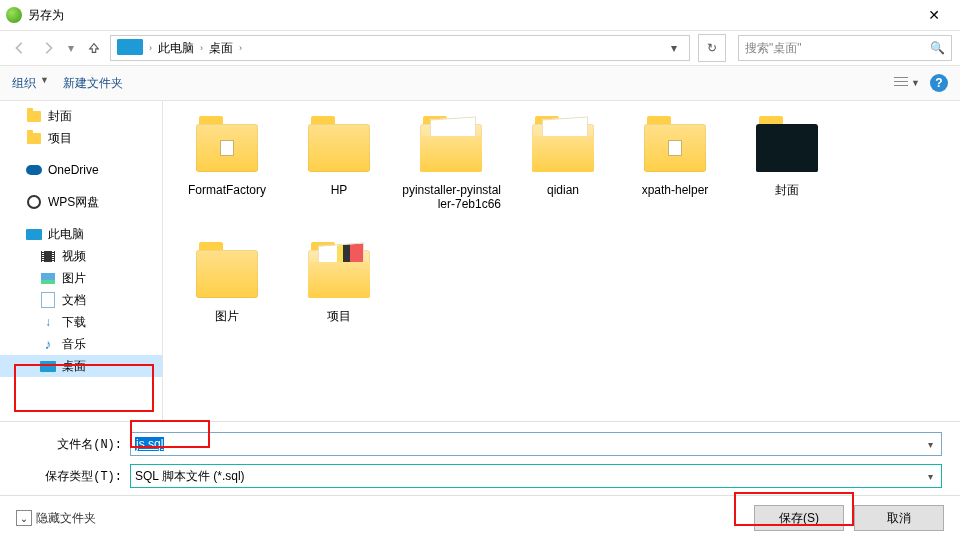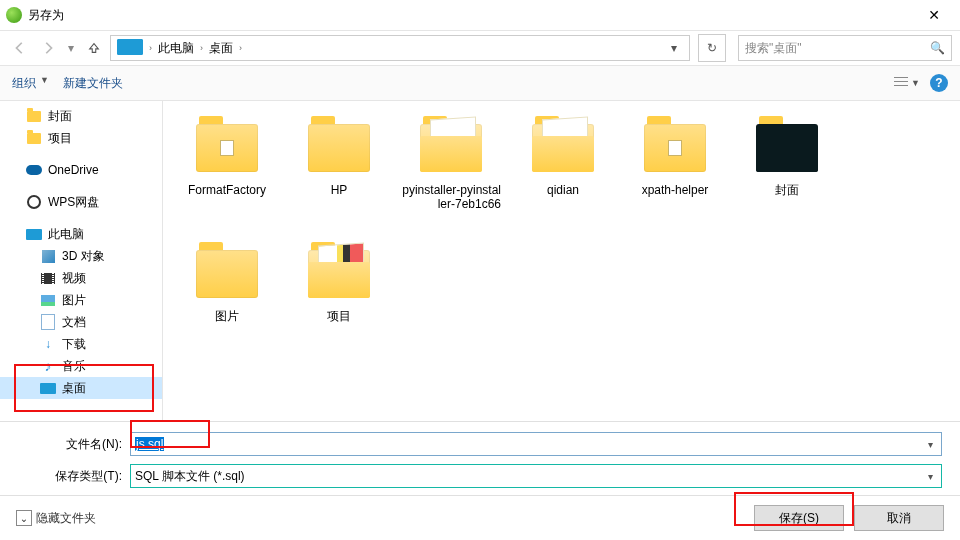--- a/index.html
+++ b/index.html
@@ -56,21 +56,21 @@
   .bigfolder.dark{background:#0a1a1e;}
   .bigfolder.dark .front{background:#0a1a1e;}
   .bigfolder .mini{position:absolute;left:50%;top:50%;transform:translate(-50%,-50%);width:12px;height:14px;background:#fff;border:1px solid #c9b36a;}
   .bigfolder.colorful .paper{background:linear-gradient(90deg,#fff 0 40%,#f9e05a 40% 55%,#333 55% 70%,#f05a5a 70% 100%);}
   .redbox{position:absolute;border:2px solid #e11;pointer-events:none;}
   .rb1{left:14px;top:364px;width:136px;height:44px;}
   .rb2{left:130px;top:420px;width:76px;height:24px;}
   .rb3{left:734px;top:492px;width:116px;height:30px;}
   .bottom-form{padding:10px 18px 6px 18px;}
   .frow{display:flex;align-items:center;margin-bottom:8px;}
-  .flabel{width:104px;text-align:right;padding-right:8px;}
+  .flabel{width:104px;text-align:right;padding-right:8px;font-family:Liberation Mono, monospace;}
   .finput{flex:1;height:22px;border:1px solid #7aa7cc;padding:0 4px;display:flex;align-items:center;position:relative;background:#fff;}
   .finput.sel{background:#fff;border:1px solid #14b8a6;}
   .finput.sel .seltxt{flex:1;}
   .finput .caret{color:#555;font-size:10px;padding:0 4px;}
   .sel-text{background:#0078d7;color:#fff;padding:0 1px;text-decoration:underline;}
   .footer{position:absolute;left:0;right:0;bottom:0;height:44px;border-top:1px solid #e0e0e0;display:flex;align-items:center;padding:0 16px;}
   .footer .expand{display:flex;align-items:center;gap:4px;color:#333;}
   .footer .spacer{flex:1;}
   .btn{min-width:88px;height:24px;border:1px solid #adadad;background:#e1e1e1;display:flex;align-items:center;justify-content:center;margin-left:10px;cursor:pointer;}
   .divider-top{height:1px;background:#e0e0e0;}
@@ -166,26 +166,20 @@
           <span>WPS网盘</span>
         </div>
         <div class="sb-item" style="margin-top: 10px;">
           <span class="ic">
             <span class="pc-ic"></span>
           </span>
           <span>此电脑</span>
         </div>
         <div class="sb-item" style="padding-left: 40px;">
           <span class="ic">
-            <span class="cube-ic"></span>
-          </span>
-          <span>3D 对象</span>
-        </div>
-        <div class="sb-item" style="padding-left: 40px;">
-          <span class="ic">
             <span class="vid-ic"></span>
           </span>
           <span>视频</span>
         </div>
         <div class="sb-item" style="padding-left: 40px;">
           <span class="ic">
             <span class="pic-ic"></span>
           </span>
           <span>图片</span>
         </div>

